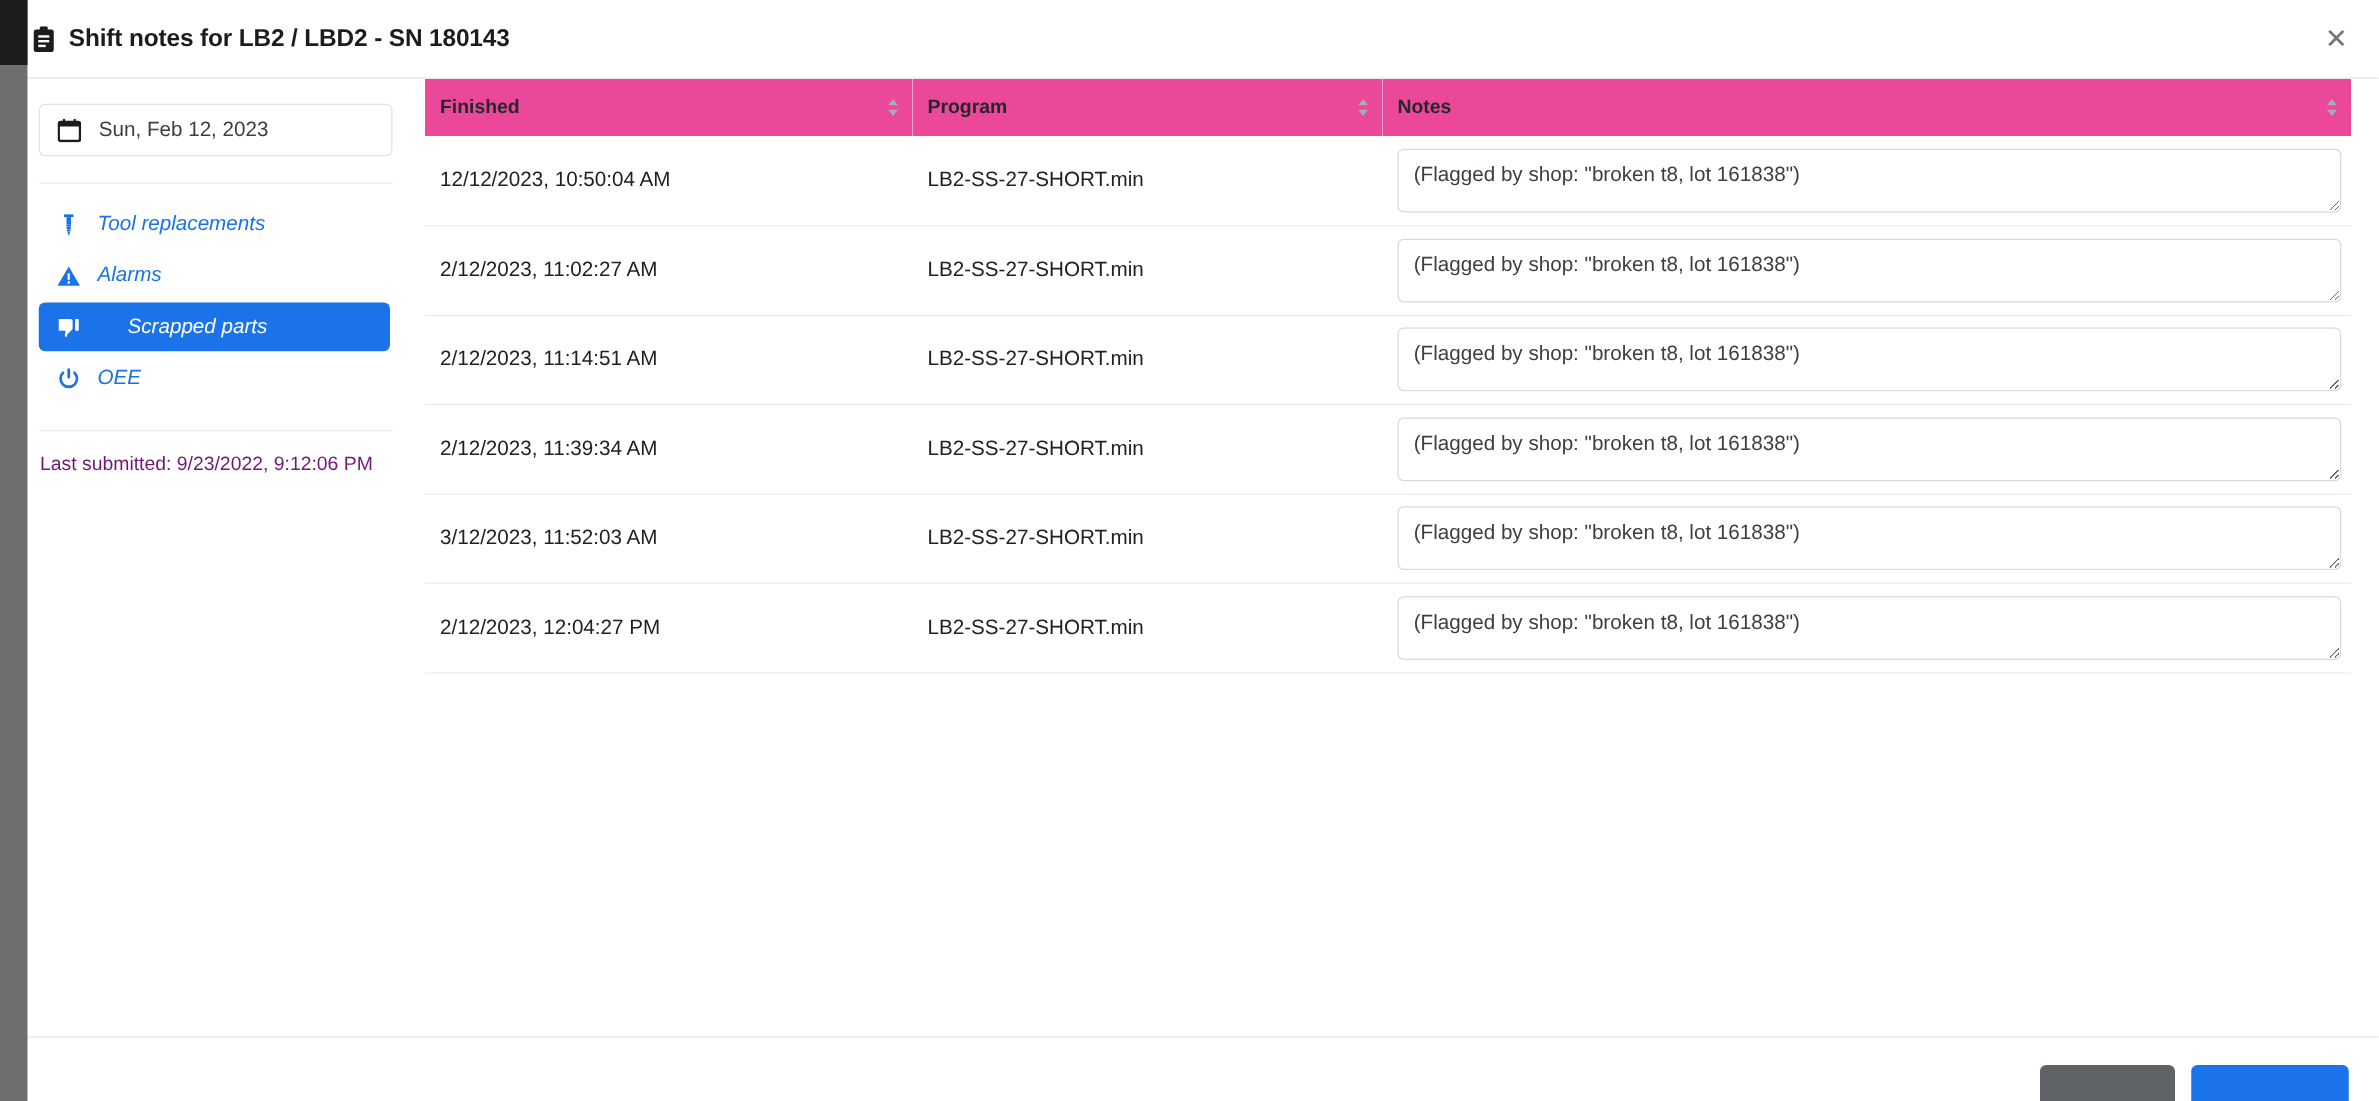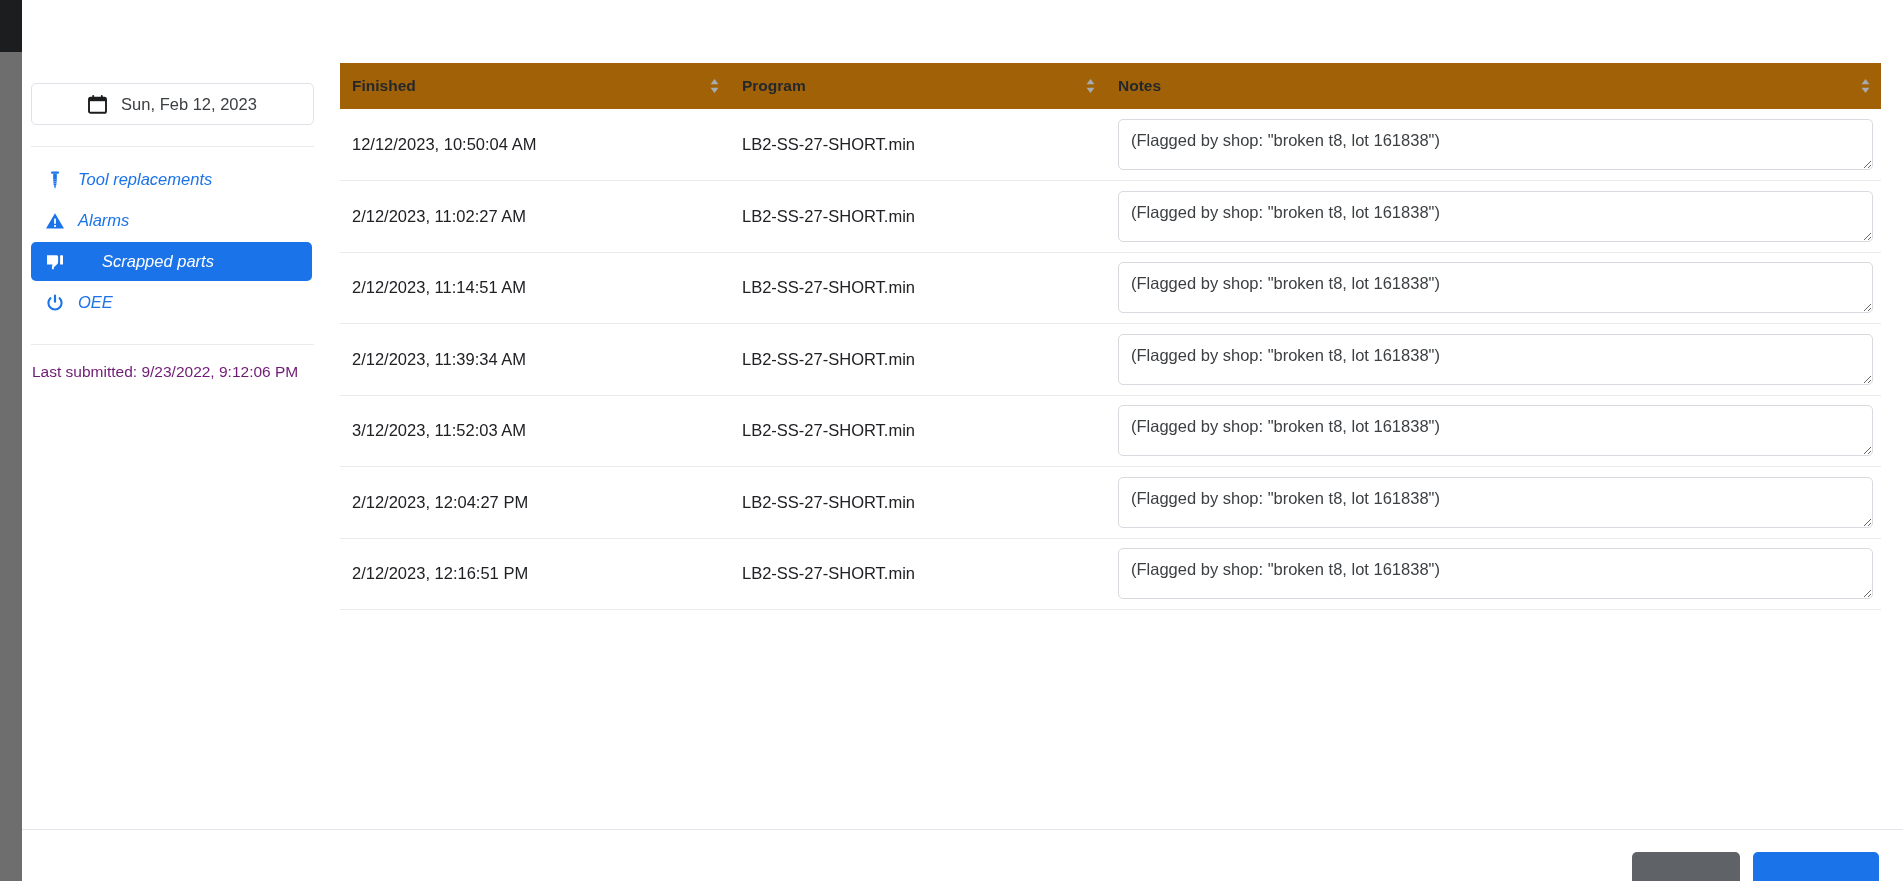--- a/index.html
+++ b/index.html
@@ -99,21 +99,20 @@
     height: 42px;
     border: 1px solid #dfe3e8;
     border-radius: 5px;
     background: #ffffff;
     display: flex;
     align-items: center;
     gap: 14px;
     padding: 0 14px;
     cursor: pointer;
     margin-bottom: 21px;
-    justify-content: center;
   }
   #calendar-icon { width: 19px; height: 19px; flex: 0 0 auto; display:block; }
   #date-picker-value {
     font-size: 16.5px;
     color: #3c4043;
     white-space: nowrap;
   }
 
   #sidebar-divider-top {
     width: 283px;
@@ -160,21 +159,21 @@
     flex: 1 1 auto;
     min-width: 0;
     padding-right: 22px;
   }
   table#notes-table {
     width: 100%;
     border-collapse: collapse;
     table-layout: fixed;
   }
   #notes-table thead th {
-    background: #a16207;
+    background: #ec4899;
     height: 46px;
     font-size: 15.5px;
     font-weight: 700;
     color: #25282b;
     text-align: left;
     padding: 0 12px;
     position: relative;
     cursor: pointer;
     vertical-align: middle;
     white-space: nowrap;
@@ -251,20 +250,33 @@
 </style>
 </head>
 <body>
 
 <div id="backdrop">
   <div id="backdrop-top"></div>
 </div>
 
 <div id="modal">
 
+  <div id="modal-header">
+    <div id="modal-title-wrap">
+      <svg id="clipboard-icon" viewBox="0 0 18 21">
+        <rect x="1" y="2.5" width="16" height="18" rx="2" fill="#1b1c1e"></rect>
+        <rect x="5.8" y="0" width="6.4" height="4" rx="1.2" fill="#1b1c1e"></rect>
+        <rect x="4.6" y="7.2" width="8.8" height="1.9" fill="#ffffff"></rect>
+        <rect x="4.6" y="11" width="8.8" height="1.9" fill="#ffffff"></rect>
+        <rect x="4.6" y="14.8" width="6" height="1.9" fill="#ffffff"></rect>
+      </svg>
+      <span id="modal-title">Shift notes for LB2 / LBD2 - SN 180143</span>
+    </div>
+    <button id="close-button">✕</button>
+  </div>
 
   <div id="modal-body">
 
     <div id="sidebar">
 
       <div id="date-picker">
         <svg id="calendar-icon" viewBox="0 0 19 19">
           <rect x="1" y="2.6" width="17" height="15.2" rx="1.6" fill="none" stroke="#1b1c1e" stroke-width="1.9"></rect>
           <rect x="1" y="2.6" width="17" height="3.6" fill="#1b1c1e"></rect>
           <rect x="4.3" y="0" width="1.8" height="4" rx="0.8" fill="#1b1c1e"></rect>
@@ -389,27 +401,20 @@
                 <textarea class="note-input" placeholder="(Flagged by shop: &quot;broken t8, lot 161838&quot;)" style=""></textarea>
               </td>
             </tr>
             <tr>
               <td class="cell-finished">2/12/2023, 12:04:27 PM</td>
               <td class="cell-program">LB2-SS-27-SHORT.min</td>
               <td class="cell-notes">
                 <textarea class="note-input" placeholder="(Flagged by shop: &quot;broken t8, lot 161838&quot;)" style=""></textarea>
               </td>
             </tr>
-            <tr>
-              <td class="cell-finished">2/12/2023, 12:16:51 PM</td>
-              <td class="cell-program">LB2-SS-27-SHORT.min</td>
-              <td class="cell-notes">
-                <textarea class="note-input" placeholder="(Flagged by shop: &quot;broken t8, lot 161838&quot;)" style=""></textarea>
-              </td>
-            </tr>
           </tbody>
       </table>
     </div>
 
   </div>
 
   <div id="modal-footer">
     <button class="footer-btn" id="cancel-button"></button>
     <button class="footer-btn" id="submit-button"></button>
   </div>

